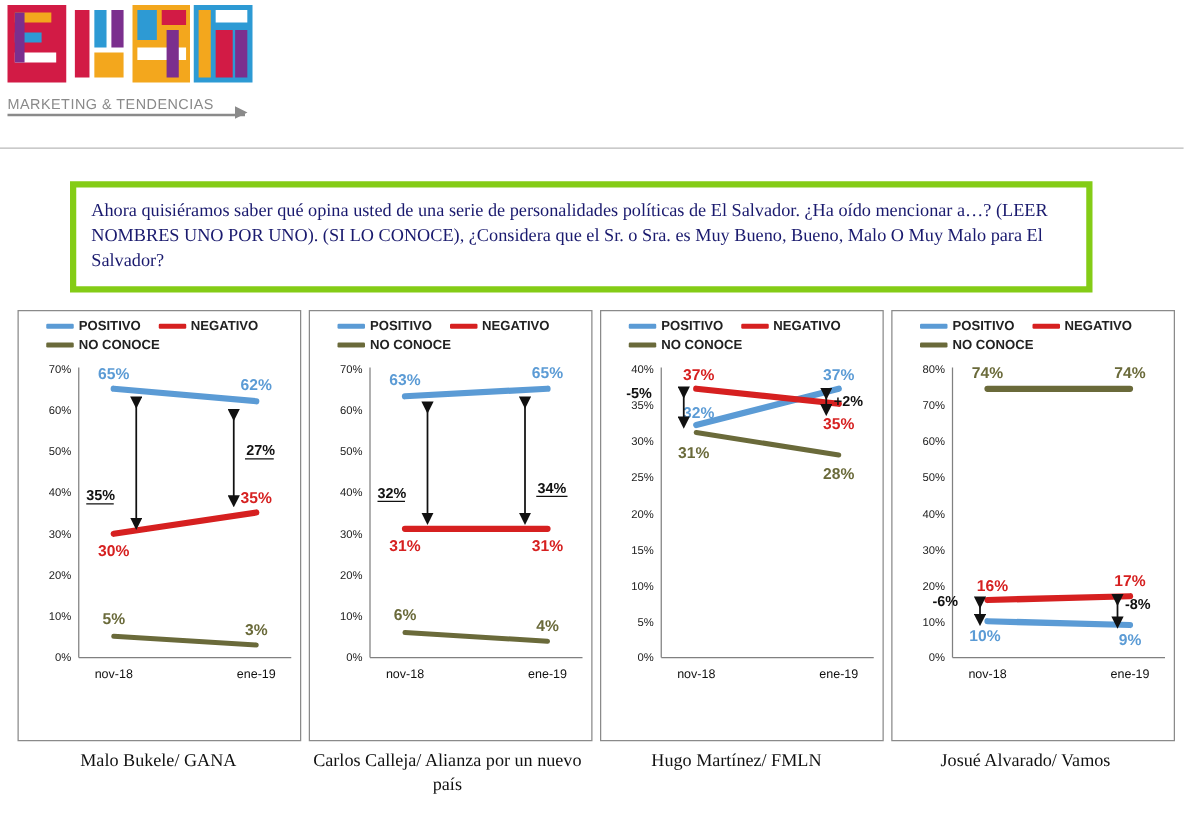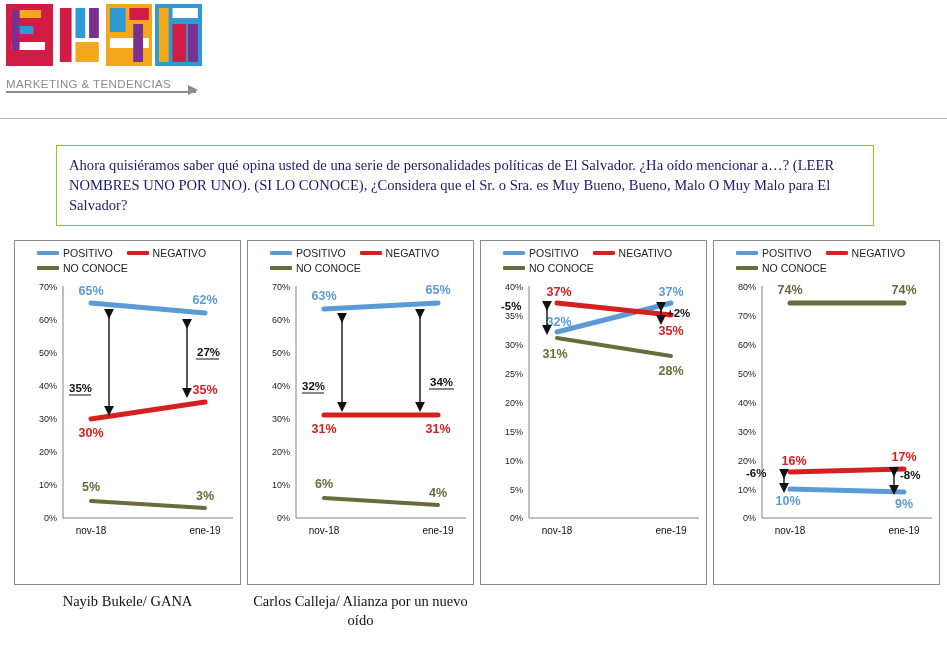--- a/index.html
+++ b/index.html
@@ -79,21 +79,21 @@
     letter-spacing: 0.5px;
     color: #111111;
     line-height: 1.18;
   }
 
   
   .question-wrap {
     padding: 26px 34px 0 56px;
   }
   .question-box {
-    border: 1px solid #84cc16;
+    border: 5px solid #84cc16;
     padding: 9px 12px 10px 12px;
     font-size: 14.6px;
     line-height: 1.38;
     color: #1a1a6e;
     font-family: "Liberation Serif", serif;
     width: 818px;
     box-sizing: border-box;
   }
 
   
@@ -108,21 +108,21 @@
     width: 227px;
     box-sizing: border-box;
     border: 1px solid #8a8a8a;
     padding: 6px 4px 4px 4px;
     position: relative;
     height: 345px;
   }
   .legend {
     font-family: "Liberation Sans", sans-serif;
     font-size: 10.5px;
-    font-weight: normal;
+    font-weight: bold;
     color: #222;
     padding-left: 18px;
   }
   .legend-row {
     display: flex;
     align-items: center;
     gap: 4px;
     margin-bottom: 3px;
     flex-wrap: wrap;
   }
@@ -465,15 +465,17 @@
         <line x1="176" y1="194" x2="176" y2="212" stroke="#111" stroke-width="1.4" marker-start="url(#ah4)" marker-end="url(#ah4)"></line>
         <text class="difflabel" x="182" y="201">-8%</text>
         <text class="xlab" x="72" y="256" text-anchor="middle">nov-18</text>
         <text class="xlab" x="186" y="256" text-anchor="middle">ene-19</text>
       </svg>
     </div>
   </div>
 </div>
 
 <div class="captions">
-  <div class="caption-cell caption">Nayib Bukele/ GANA</div>
-  <div class="caption-cell caption">Carlos Calleja/ Alianza por un nuevo oído</div>
+  <div class="caption-cell caption">Malo Bukele/ GANA</div>
+  <div class="caption-cell caption">Carlos Calleja/ Alianza por un nuevo país</div>
+  <div class="caption-cell caption">Hugo Martínez/ FMLN</div>
+  <div class="caption-cell caption">Josué Alvarado/ Vamos</div>
 </div>
 
 </body></html>

